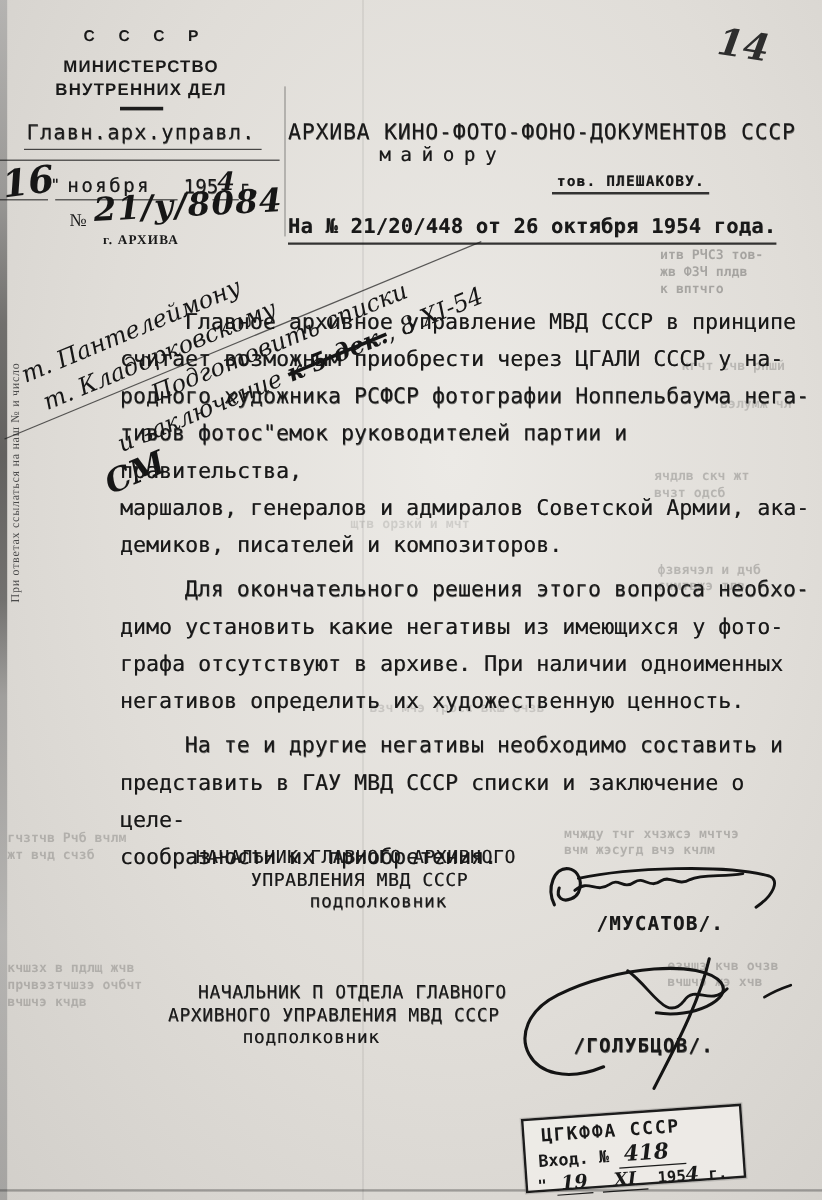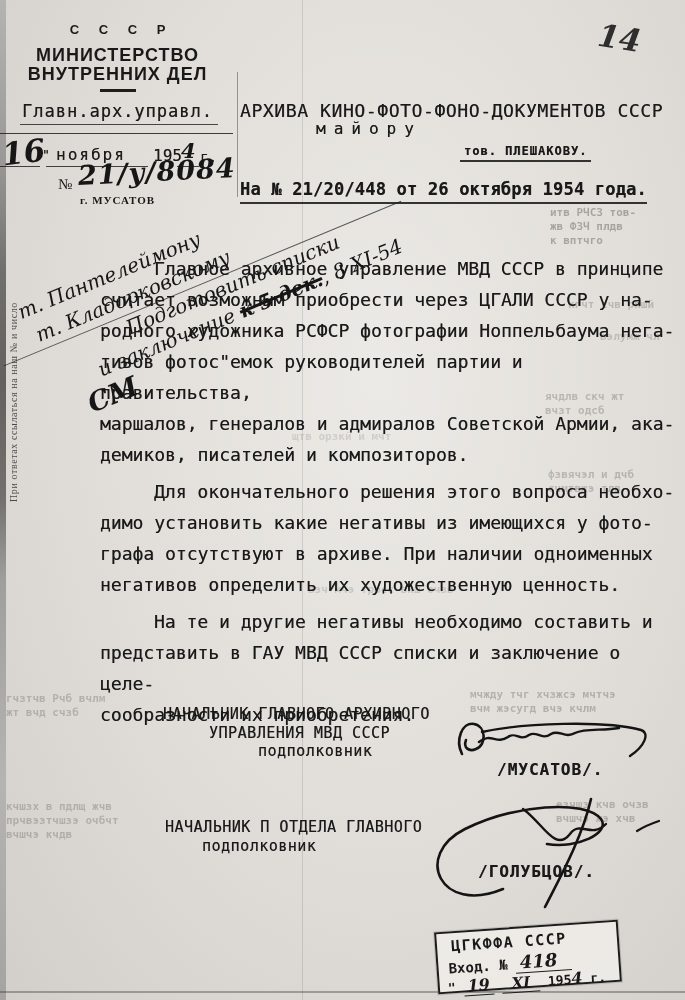--- a/index.html
+++ b/index.html
@@ -14,21 +14,21 @@
     background:linear-gradient(#999 0%,#666 16%,#1a1a1a 27%,#000 38%,#1d1d1d 50%,#707070 58%,#9a9a9a 78%,#808080 100%);
     opacity:.55;}
   .bottom-edge{left:0;top:991px;width:685px;height:2px;background:rgba(40,40,40,.35);}
   .fold-v{left:302px;top:0;width:1px;height:1000px;background:rgba(30,30,30,.12);}
   .divider-v{left:237px;top:72px;width:1px;height:125px;background:rgba(30,30,30,.4);}
   
   .tw{text-shadow:0.3px 0.3px 0.5px rgba(10,10,10,.55);}
   
   .lh{left:0;top:22px;width:235px;text-align:center;font-family:"Liberation Sans",sans-serif;}
   .lh-country{font-weight:700;font-size:13px;letter-spacing:8px;padding-left:8px;}
-  .lh-ministry{font-weight:700;font-size:18px;line-height:19px;letter-spacing:1px;margin-top:9px;white-space:pre-line;text-align:center;}
+  .lh-ministry{font-weight:700;font-size:14px;line-height:19px;letter-spacing:1px;margin-top:9px;white-space:pre-line;text-align:center;}
   .lh-ornament{width:36px;height:3px;background:#1d1d1d;margin:5px auto 0;}
   .lh-dept{margin-top:9px;font-family:"DejaVu Sans Mono",monospace;font-size:17px;letter-spacing:1px;}
   .rule1{left:20px;top:124px;width:198px;height:1px;background:rgba(30,30,30,.8);}
   .rule2{left:0;top:133px;width:233px;height:1px;background:rgba(30,30,30,.85);}
   .hand{font-family:"DejaVu Serif",serif;font-style:italic;color:#161616;}
   .d-day{left:2px;top:134px;font-size:31px;font-weight:700;transform:rotate(-7deg);}
   .u{background:rgba(25,25,25,.8);height:1px;}
   .du1{left:0;top:166px;width:40px;}
   .d-quote{left:42px;top:147px;font-size:13px;}
   .d-month{left:56px;top:145px;font-size:16px;letter-spacing:2px;}
@@ -152,21 +152,21 @@
   <div class="abs u du1"></div>
   <div class="abs d-quote tw">"</div>
   <div class="abs d-month tw">ноября</div>
   <div class="abs u du2"></div>
   <div class="abs d-year tw">195</div>
   <div class="abs d-digit hand">4</div>
   <div class="abs u du3"></div>
   <div class="abs d-suffix tw">г.</div>
   <div class="abs n-label">№</div>
   <div class="abs n-value hand">21/у/8084</div>
-  <div class="abs lh-city">г. МУСАТОВ</div>
+  <div class="abs lh-city">г. АРХИВА</div>
 
   <div class="abs rc2 tw">АРХИВА КИНО-ФОТО-ФОНО-ДОКУМЕНТОВ СССР</div>
   <div class="abs rc3 tw">майору</div>
   <div class="abs rc-name tw">тов. ПЛЕШАКОВУ.</div>
   <div class="abs rc-ref tw">На № 21/20/448 от 26 октября 1954 года.</div>
 
   <div class="abs anno hand">
     <div class="anno-a1">т. Пантелеймону</div>
     <div class="anno-a2">т. Кладорковскому</div>
     <div class="anno-rule"></div>
@@ -198,20 +198,21 @@
   </div>
   <svg class="abs svg1" width="205" height="62" viewBox="0 0 205 62">
     <path class="sigsvg" stroke-width="2.6" d="M10,44 C3,30 10,12 22,14 C34,16 35,35 24,39 C17,42 11,38 14,30"></path>
     <path class="sigsvg" stroke-width="2.4" d="M27,32 C39,22 44,35 56,27 C64,21 67,32 77,25 C85,20 89,31 99,24 C107,19 113,29 123,23 C133,18 151,21 167,18"></path>
     <path class="sigsvg" stroke-width="2.4" d="M30,22 C72,13 152,10 189,20 C198,23 193,36 178,46"></path>
   </svg>
   <div class="abs sig1-name tw">/МУСАТОВ/.</div>
 
   <div class="abs sigtitle sig2-title tw">
     <div class="pad25">НАЧАЛЬНИК П ОТДЕЛА ГЛАВНОГО</div>
+    <div>АРХИВНОГО УПРАВЛЕНИЯ МВД СССР</div>
     <div class="pad62">подполковник</div>
   </div>
   <svg class="abs svg2" width="258" height="118" viewBox="0 0 258 118">
     <path class="sigsvg" stroke-width="2.6" d="M98,96 C35,122 8,62 60,36 C108,12 180,6 196,26 C206,40 172,56 142,51"></path>
     <path class="sigsvg" stroke-width="2.4" d="M118,16 C138,30 150,60 165,41 C175,27 186,46 201,31"></path>
     <path class="sigsvg" stroke-width="2.6" d="M186,6 C177,46 152,90 140,114"></path>
     <path class="sigsvg" stroke-width="2.2" d="M232,38 C240,33 248,30 254,28"></path>
   </svg>
   <div class="abs sig2-name tw">/ГОЛУБЦОВ/.</div>
 

